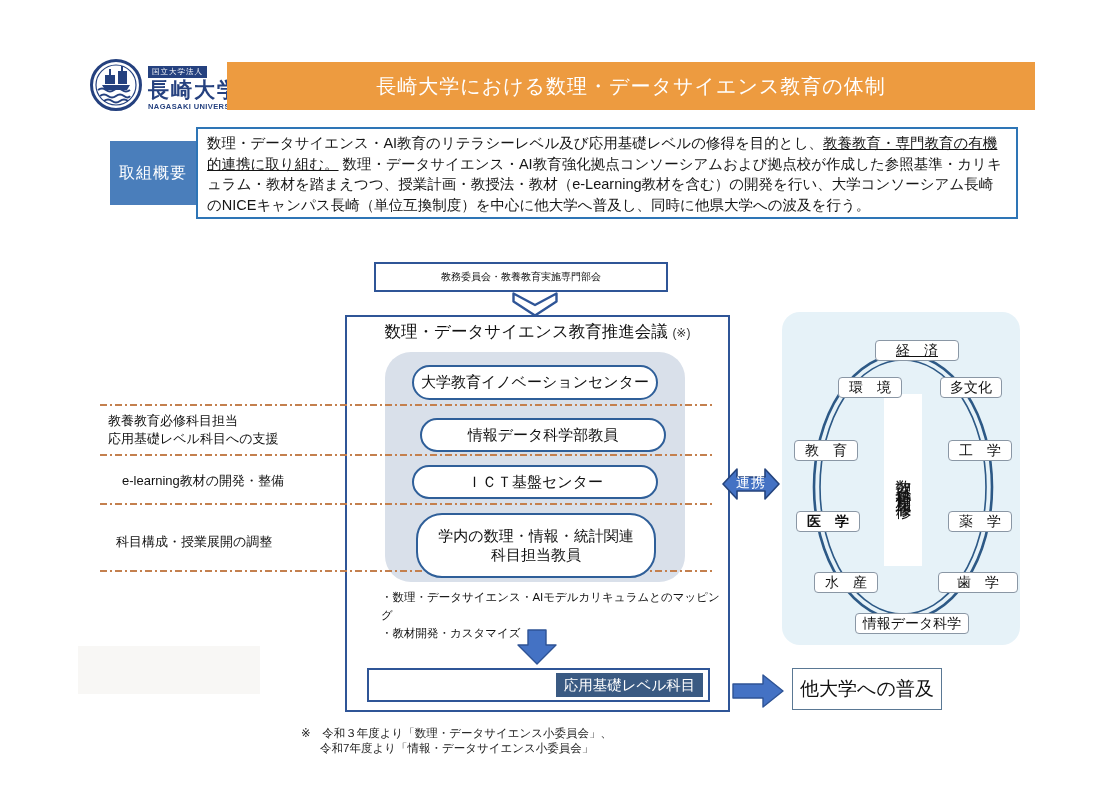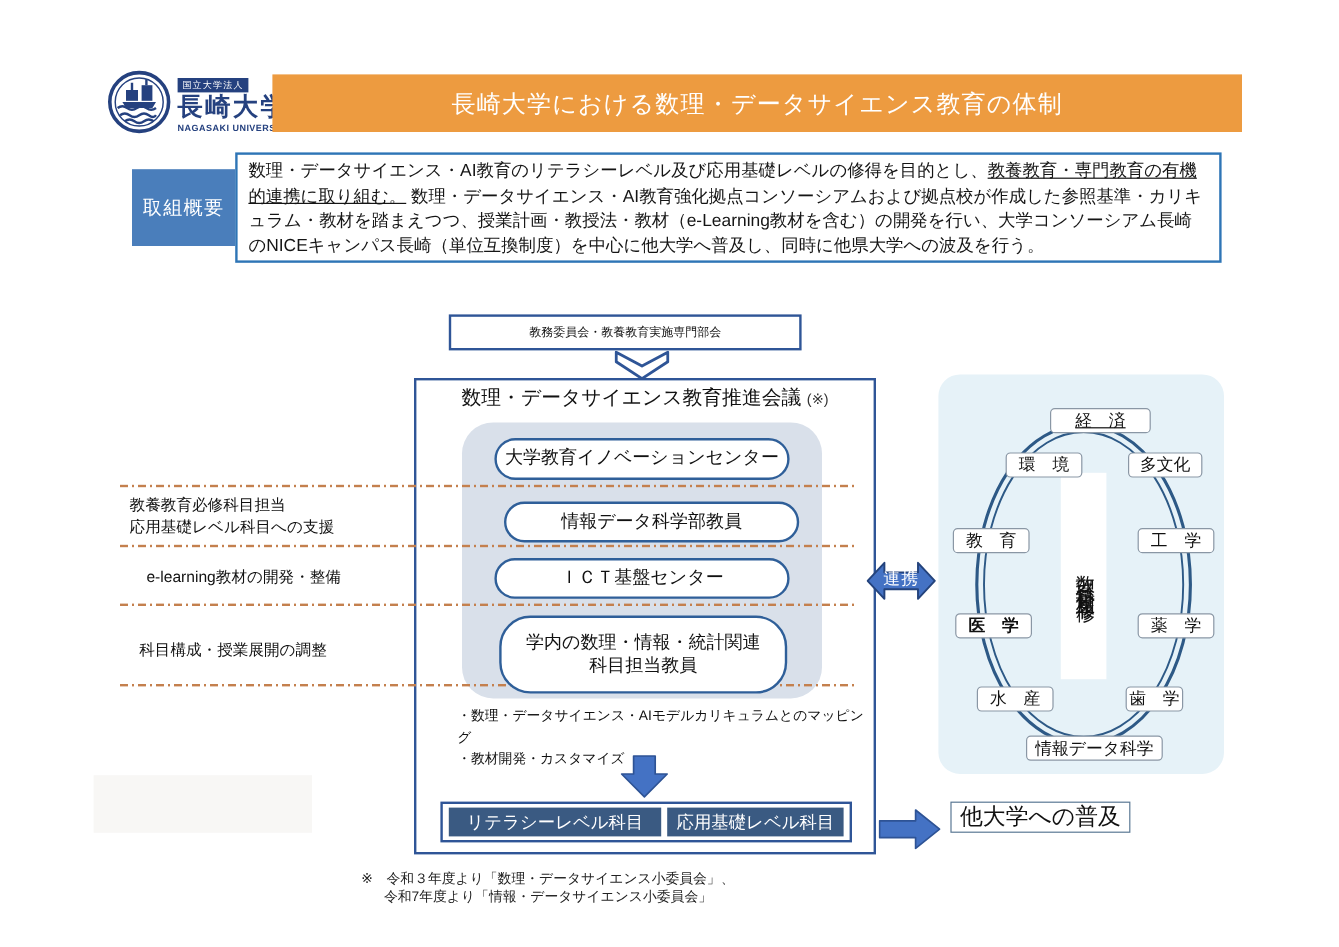--- a/index.html
+++ b/index.html
@@ -74,26 +74,26 @@
   .center-strip div{writing-mode:vertical-rl;font-size:16px;letter-spacing:3px;color:#111;margin:auto;}
   .field{border:1px solid #8A97A5;border-radius:4px;background:#fff;font-size:14px;color:#111;z-index:2;height:21px;}
   .f-keizai{left:875px;top:340px;width:84px;text-decoration:underline;}
   .f-kankyo{left:838px;top:377px;width:64px;}
   .f-tabunka{left:940px;top:377px;width:62px;}
   .f-kyoiku{left:794px;top:440px;width:64px;}
   .f-kogaku{left:948px;top:440px;width:64px;}
   .f-igaku{left:796px;top:511px;width:64px;font-weight:bold;}
   .f-yakugaku{left:948px;top:511px;width:64px;}
   .f-suisan{left:814px;top:572px;width:64px;}
-  .f-shigaku{left:938px;top:572px;width:48px;}
+  .f-shigaku{left:938px;top:572px;width:80px;}
   .f-joho{left:855px;top:613px;width:114px;}
 
   
   .right-arrow{left:732px;top:674px;width:52px;height:34px;}
-  .spread-box{left:792px;top:668px;width:150px;height:26px;border:1.5px solid #5A7894;background:#fff;font-size:19px;}
+  .spread-box{left:792px;top:668px;width:150px;height:42px;border:1.5px solid #5A7894;background:#fff;font-size:19px;}
 
   .ghost-rect{left:78px;top:646px;width:182px;height:48px;background:#F8F7F5;}
 </style>
 </head>
 <body>
 
 <div class="page">
 
   <svg class="abs logo-emblem" viewBox="0 0 56 56">
     <circle cx="28" cy="28" r="24.5" fill="none" stroke="#25417F" stroke-width="3"></circle>
@@ -149,21 +149,20 @@
 応用基礎レベル科目への支援</div>
   <div class="abs role role3">e-learning教材の開発・整備</div>
   <div class="abs role role4">科目構成・授業展開の調整</div>
 
   <div class="abs bullets">・数理・データサイエンス・AIモデルカリキュラムとのマッピング
 ・教材開発・カスタマイズ</div>
   <svg class="abs down-arrow" viewBox="0 0 40 36">
     <path d="M11 1 L29 1 L29 16 L39 16 L20 35 L1 16 L11 16 Z" fill="#4472C4" stroke="#2E5395" stroke-width="1.4" stroke-linejoin="round"></path>
   </svg>
   <div class="abs level-wrap"></div>
-  <div class="abs level-box level1 flexc">リテラシーレベル科目</div>
   <div class="abs level-box level2 flexc">応用基礎レベル科目</div>
 
   <div class="abs footnote fn1">※　令和３年度より「数理・データサイエンス小委員会」、</div>
   <div class="abs footnote fn2">令和7年度より「情報・データサイエンス小委員会」</div>
 
   <div class="abs renkei">
     <svg width="58" height="46" viewBox="0 0 58 46">
       <path d="M1 23 L15 8 L15 16 L43 16 L43 8 L57 23 L43 38 L43 30 L15 30 L15 38 Z" fill="#4472C4" stroke="#24437C" stroke-width="1.6" stroke-linejoin="round"></path>
     </svg>
     <span>連携</span>

